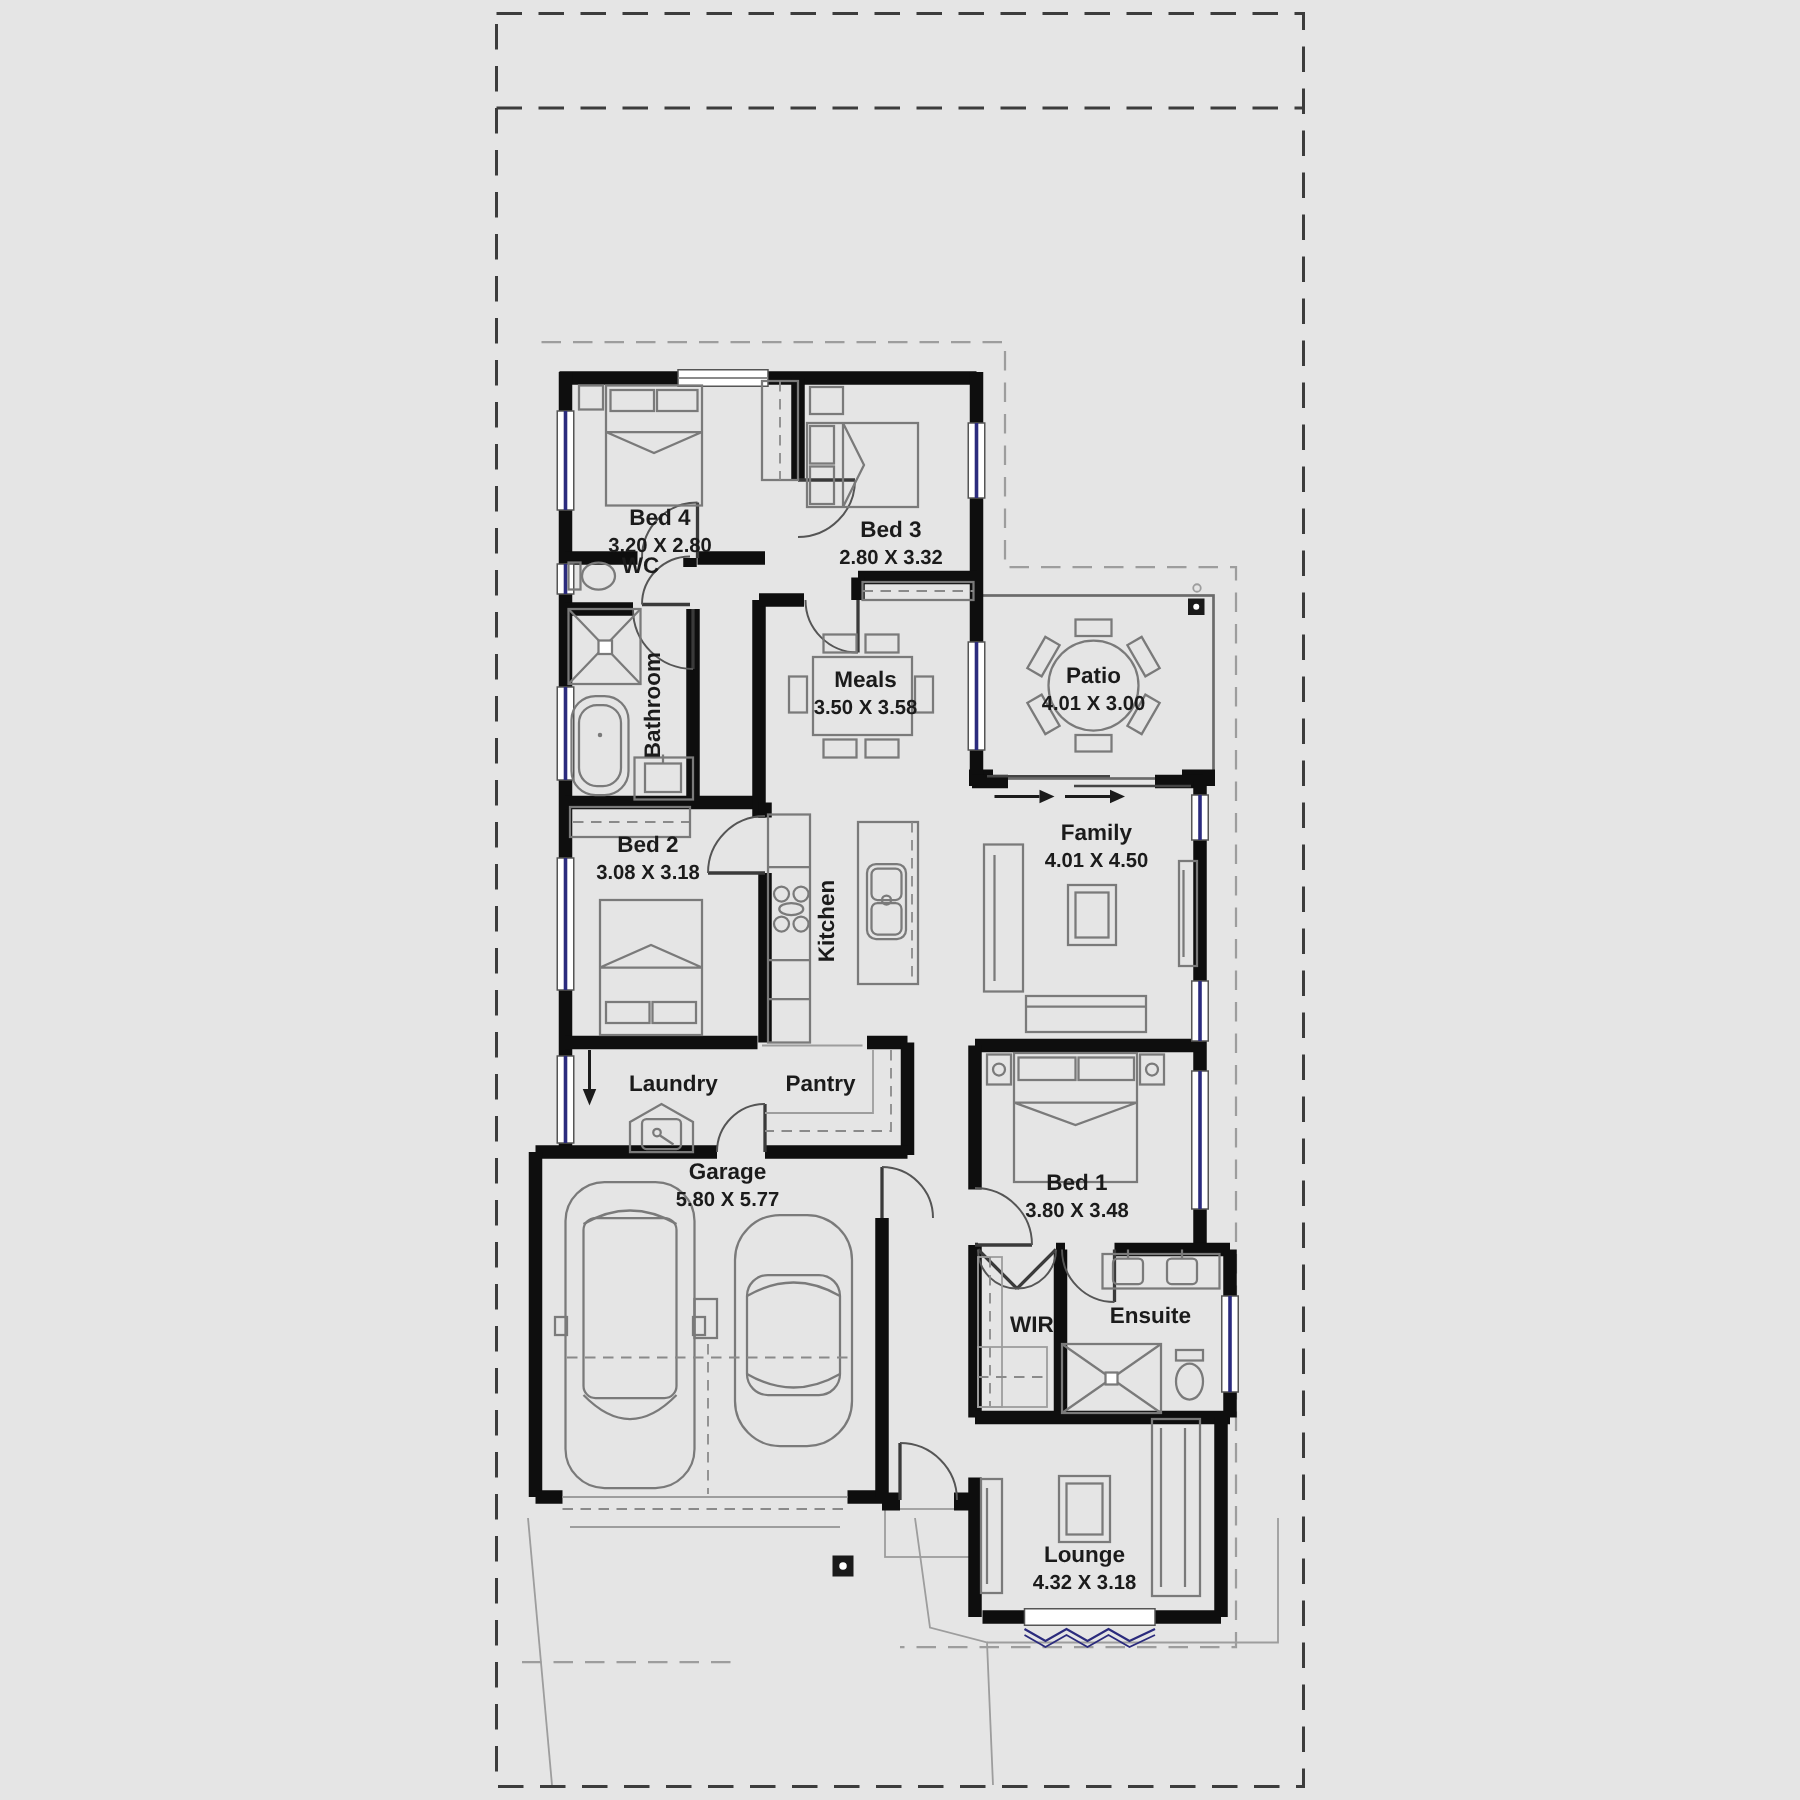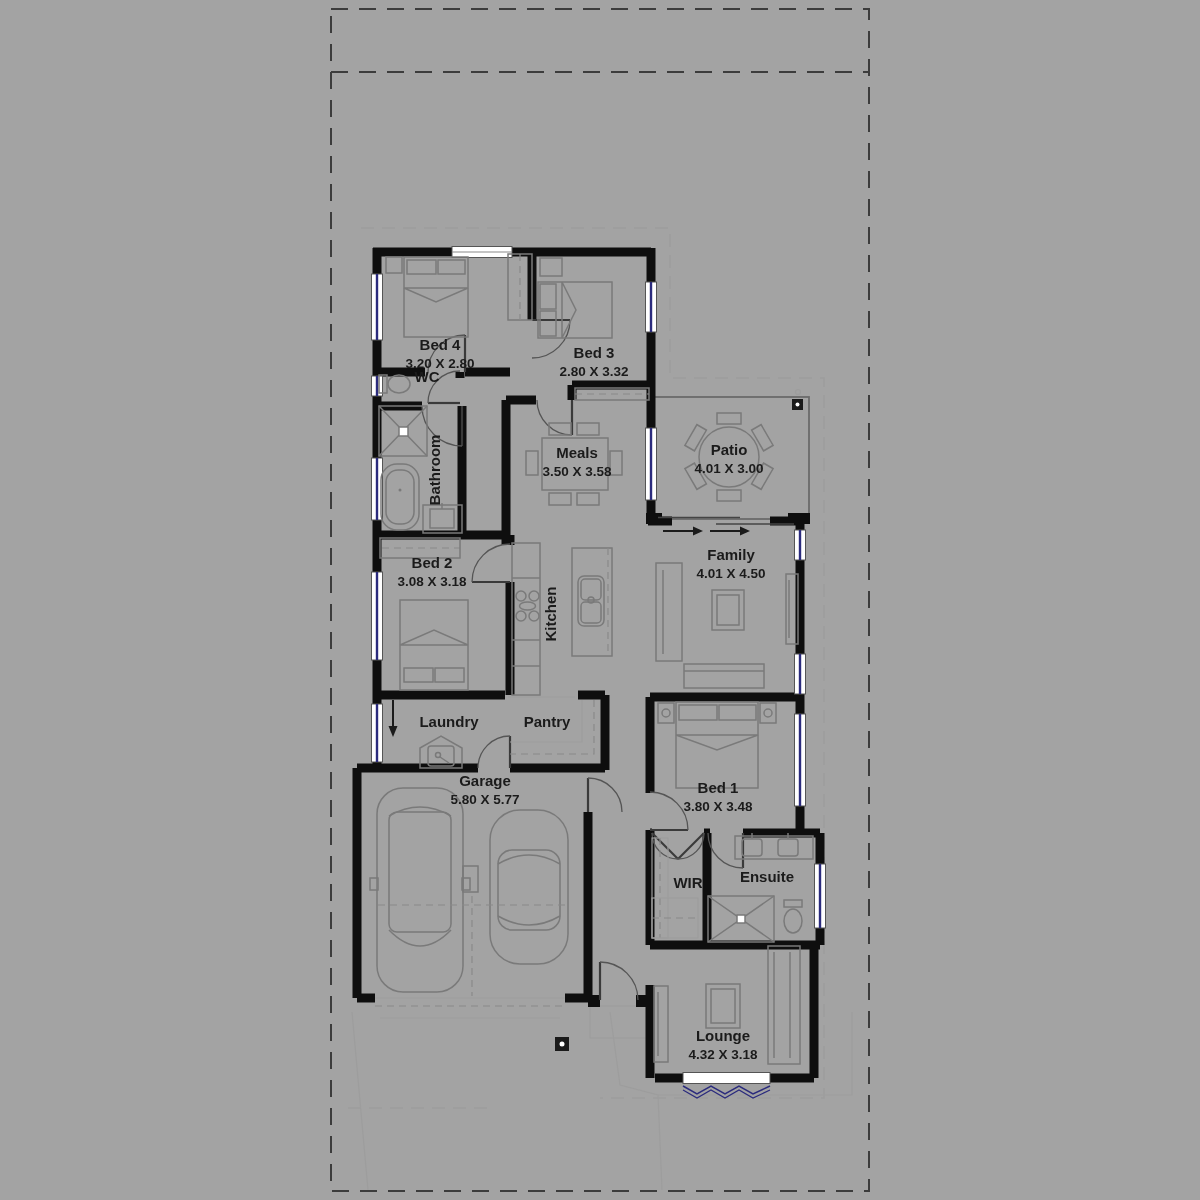--- a/index.html
+++ b/index.html
@@ -1,16 +1,16 @@
 <!DOCTYPE html>
 <html><head>
 <meta charset="utf-8">
 <style>
   html,body{margin:0;padding:0;background:#ffffff;}
-  .stage{width:1200px;height:1200px;position:relative;background:#a3a3a3;overflow:hidden;}
+  .stage{width:1200px;height:1200px;position:relative;background:#e5e5e5;overflow:hidden;}
   svg{display:block;}
   .wall{stroke:#0e0e0e;stroke-width:9;fill:none;stroke-linecap:butt;}
   .post{fill:#0e0e0e;stroke:none;}
   .thinw{stroke:#6b6b6b;stroke-width:1.8;fill:none;}
   .furn{stroke:#7a7a7a;stroke-width:1.5;fill:none;}
   .furnf{stroke:#7a7a7a;stroke-width:1.5;fill:#fff;}
   .door{stroke:#555;stroke-width:1.3;fill:none;}
   .leaf{stroke:#3a3a3a;stroke-width:2.2;}
   .winbox{fill:#fff;stroke:#555;stroke-width:1;}
   .winline{stroke:#2b2b7d;stroke-width:2.4;}

